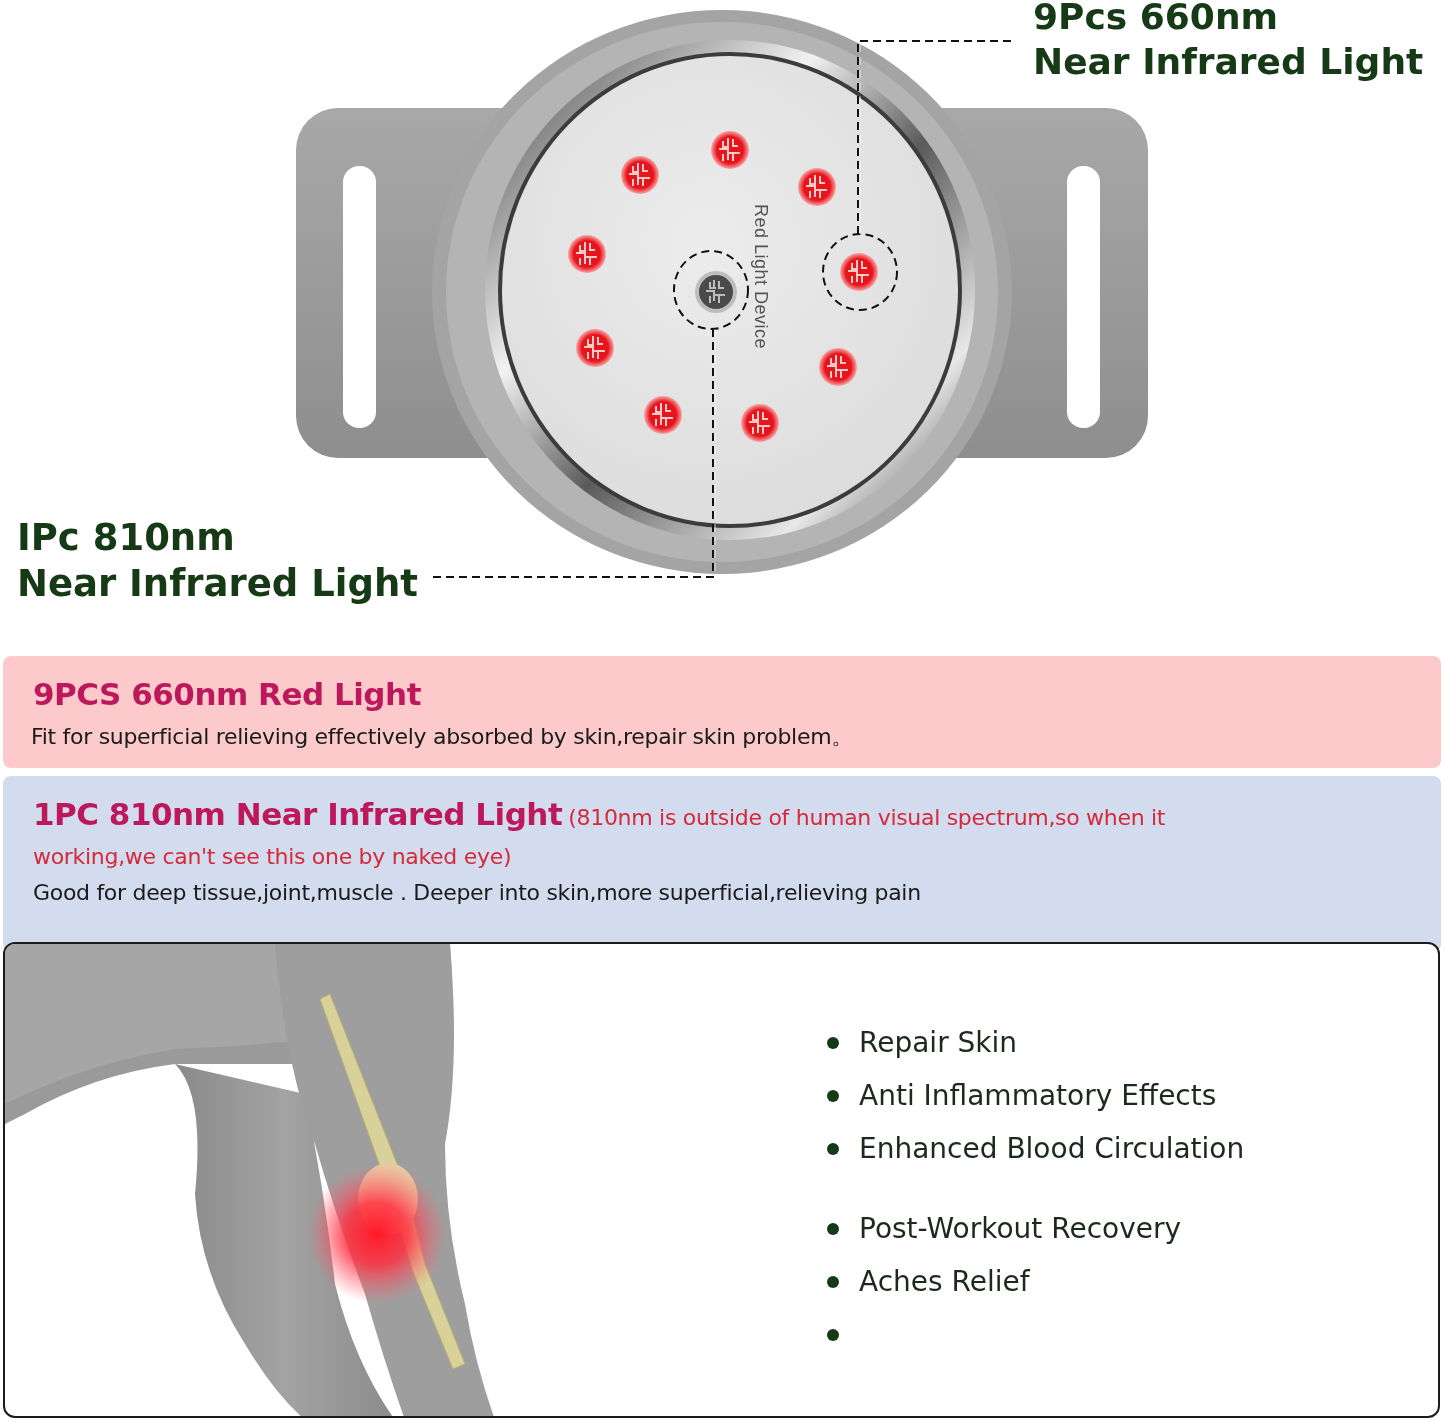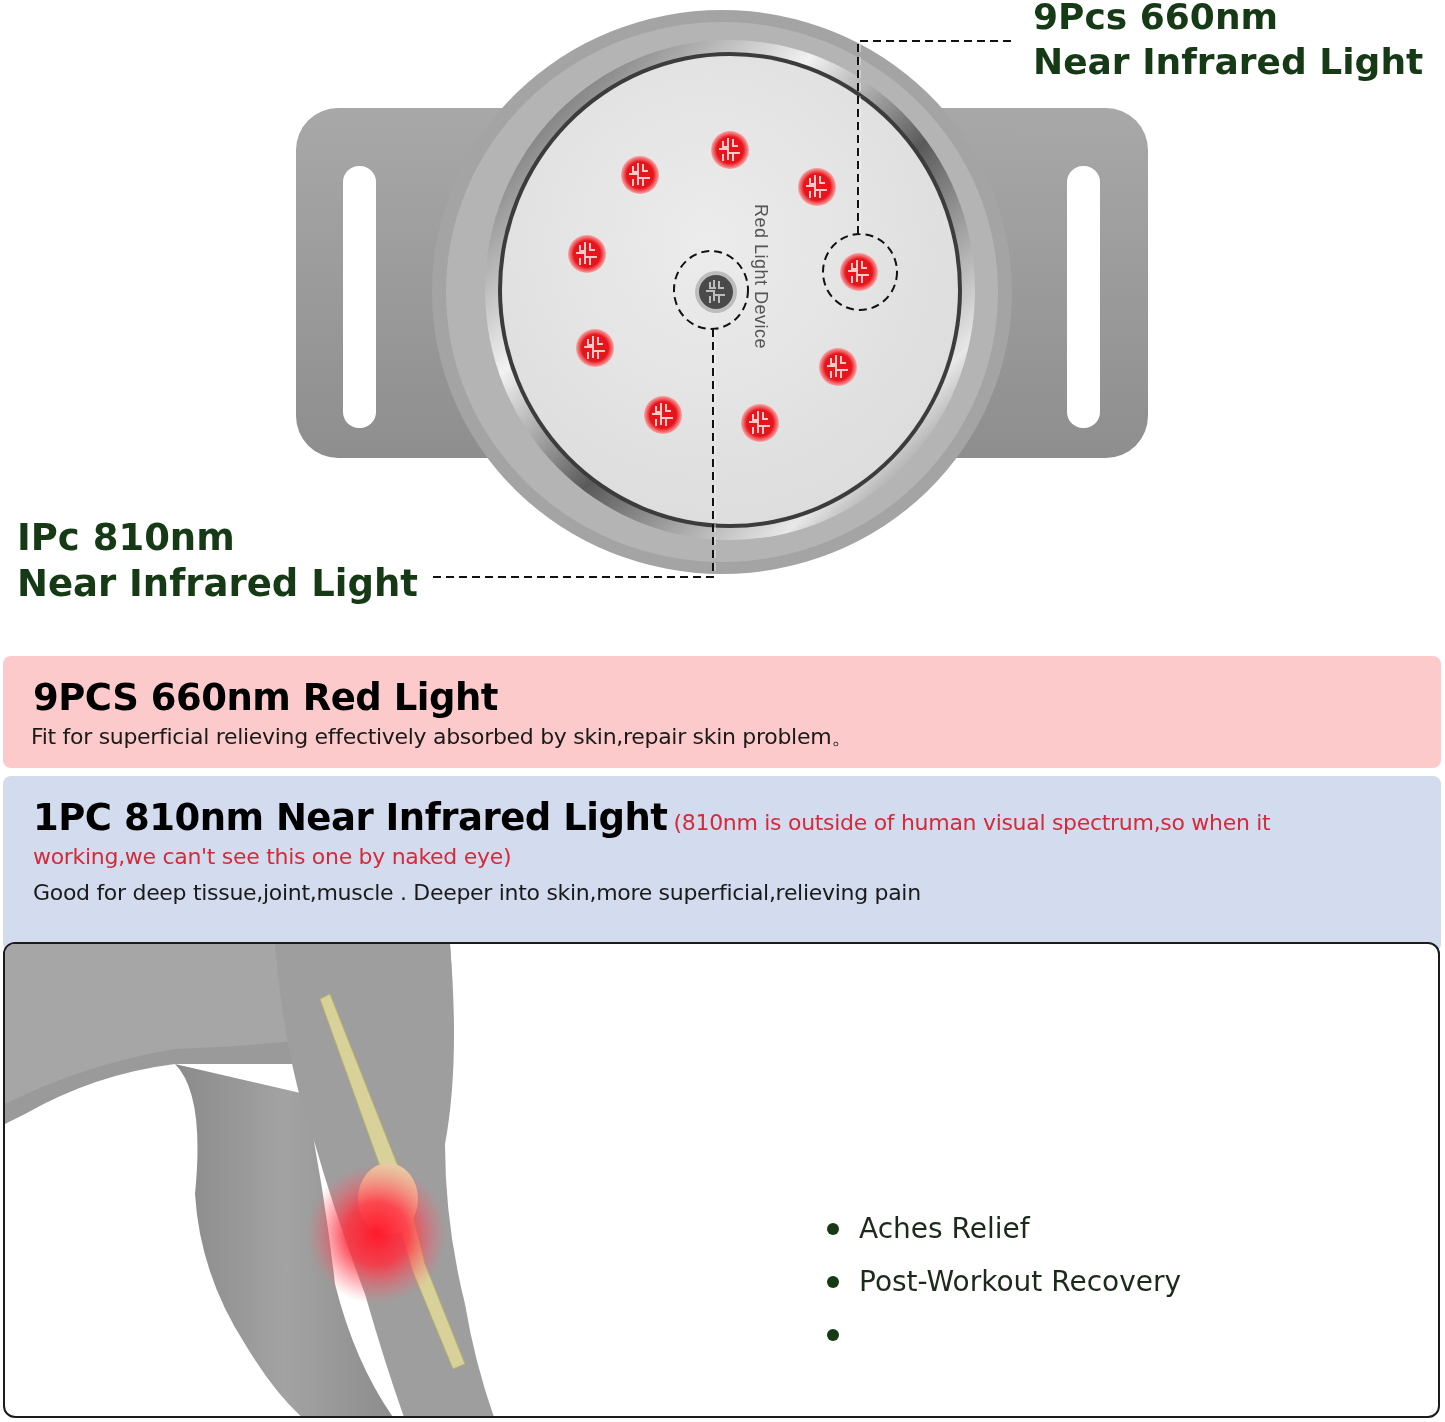--- a/index.html
+++ b/index.html
@@ -30,22 +30,22 @@
 
   
   .panel {
     position: absolute; left: 3px; width: 1438px; border-radius: 8px;
     box-sizing: border-box; padding-left: 30px;
   }
   .panel-red { top: 656px; height: 112px; background: #fccaca; }
   .panel-blue { top: 776px; height: 176px; background: #d3dcee; }
 
   .panel-title {
-    font-family: "DejaVu Sans", sans-serif; font-weight: bold; font-size: 37px;
-    color: #000000; letter-spacing: -0.5px; white-space: nowrap;
+    font-family: "DejaVu Sans", sans-serif; font-weight: bold; font-size: 31px;
+    color: #be185d; letter-spacing: -0.5px; white-space: nowrap;
   }
   .panel-red .panel-title { position: absolute; top: 20px; left: 30px; }
   .panel-red .panel-desc { position: absolute; top: 66px; left: 28px; }
   .panel-desc {
     font-family: "DejaVu Sans", sans-serif; font-size: 22px; color: #1a1a1a;
     white-space: nowrap; letter-spacing: -0.3px;
   }
   .panel-blue .title-row { position: absolute; top: 20px; left: 30px; white-space: nowrap; }
   .panel-blue .panel-note-1 {
     font-family: "DejaVu Sans", sans-serif; font-size: 22px; color: #d42a3a;
@@ -227,27 +227,41 @@
     <path d="M170,120 Q200,150 190,250 Q195,330 240,400 Q270,450 300,476 L390,476 Q350,420 330,340 Q320,250 300,150 Z" fill="url(#legGrad)"></path>
 
     <path d="M270,0 L445,0 Q455,120 440,200 Q440,280 460,360 Q470,420 490,476 L400,476 Q380,420 360,350 Q330,270 310,200 Q280,120 270,0 Z" fill="#9e9e9e"></path>
 
     <path d="M325,50 L400,240 L420,320 L460,420 L448,425 L408,328 L385,250 L315,55 Z" fill="#d8d29a" stroke="#b7b070" stroke-width="1"></path>
     <ellipse cx="383" cy="255" rx="30" ry="36" fill="#e8c9a2"></ellipse>
 
     <circle cx="372" cy="290" r="70" fill="url(#painGlow)"></circle>
   </svg>
 
+  <ul class="benefit-list g1">
+    <li class="benefit-item">
+        <span class="bullet-icon"></span>
+        <span>Repair Skin</span>
+      </li>
+    <li class="benefit-item">
+        <span class="bullet-icon"></span>
+        <span>Anti Inflammatory Effects</span>
+      </li>
+    <li class="benefit-item">
+        <span class="bullet-icon"></span>
+        <span>Enhanced Blood Circulation</span>
+      </li>
+  </ul>
 
   <ul class="benefit-list g2">
     <li class="benefit-item">
         <span class="bullet-icon"></span>
+        <span>Post-Workout Recovery</span>
+      </li>
+    <li class="benefit-item">
+        <span class="bullet-icon"></span>
         <span>Aches Relief</span>
       </li>
     <li class="benefit-item">
         <span class="bullet-icon"></span>
-        <span>Post-Workout Recovery</span>
-      </li>
-    <li class="benefit-item">
-        <span class="bullet-icon"></span>
       </li>
   </ul>
 </div>
 
 </body></html>

